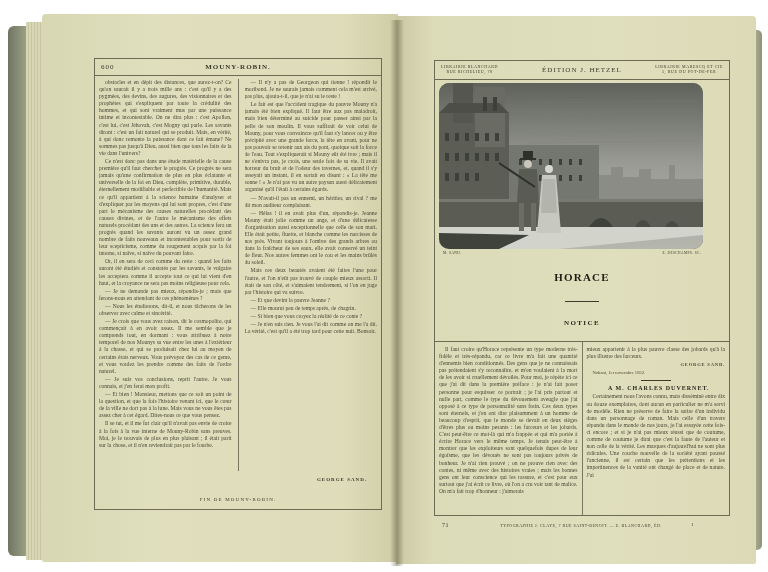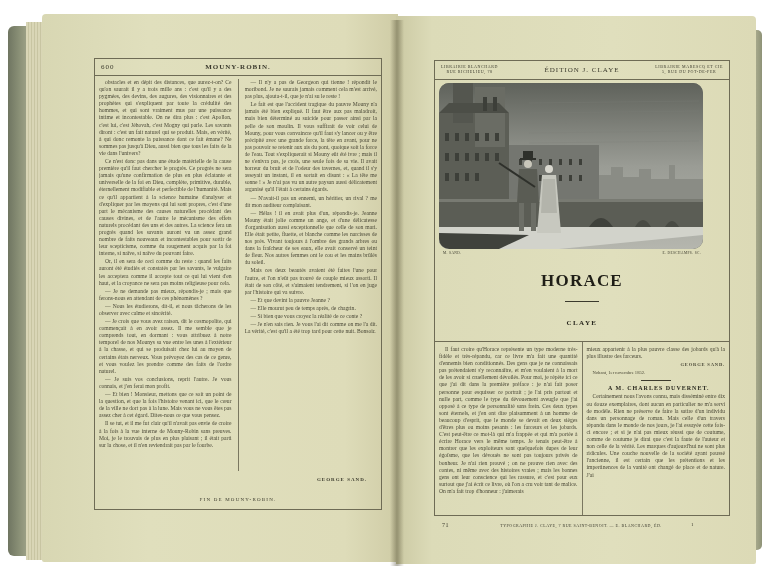--- a/index.html
+++ b/index.html
@@ -89,21 +89,21 @@
     position:absolute; left:4px; top:22px; width:264px; height:166px;
     border-radius:10px;
     overflow:hidden;
     background:linear-gradient(180deg,#6c6e66 0%,#8d8f88 35%,#6f716a 60%,#4d4f49 100%);
   }
   .engr-credit {
     position:absolute; font-size:3.5px; color:#3b3a2d; letter-spacing:0.4px;
   }
   .work-title {
     position:absolute; left:0; right:0; top:210px; text-align:center;
-    font-size:17px; letter-spacing:1.2px; color:#1f1e17; font-weight:bold;
+    font-size:11px; letter-spacing:1.2px; color:#1f1e17; font-weight:bold;
   }
   .title-rule {
     position:absolute; left:130px; width:34px; top:240px; height:1px; background:#3b3a2d;
   }
   .notice-label {
     position:absolute; left:0; right:0; top:258px; text-align:center;
     font-size:7px; letter-spacing:1.4px; color:#2b2a20; font-weight:bold;
   }
   .notice-cols {
     position:absolute; left:0; right:0; top:280px; bottom:0;
@@ -179,21 +179,21 @@
     </div>
   </div>
 
   <div class="page right">
     <div class="frame">
       <div class="pub-head">
         <div class="pub-left">
           <div>LIBRAIRIE BLANCHARD</div>
           <div>RUE RICHELIEU, 78</div>
         </div>
-        <div class="pub-center">ÉDITION J. CLAYE</div>
+        <div class="pub-center">ÉDITION J. HETZEL</div>
         <div class="pub-right">
           <div>LIBRAIRIE MARESCQ ET CIE</div>
           <div>5, RUE DU POT-DE-FER</div>
         </div>
       </div>
 
       <div class="engraving">
         <svg width="264" height="166" viewBox="0 0 264 166">
           <defs>
             <linearGradient id="sky" x1="0" y1="0" x2="0" y2="1">
@@ -277,21 +277,21 @@
             <path d="M103 92 L117 92 L122 150 L98 150 Z" fill="#c7c8bf"></path>
             <path d="M104 96 L116 96 L118 130 L102 130 Z" fill="#b3b4ab"></path>
           </g>
         </svg>
       </div>
       <div class="engr-credit" style="left:8px; top:190px;">M. SAND.</div>
       <div class="engr-credit" style="right:28px; top:190px;">E. DESCHAMPS. SC.</div>
 
       <div class="work-title">HORACE</div>
       <div class="title-rule"></div>
-      <div class="notice-label">CLAYE</div>
+      <div class="notice-label">NOTICE</div>
 
       <div class="notice-cols">
         <div class="col">
           <p>Il faut croire qu'Horace représente un type moderne très-fidèle et très-répandu, car ce livre m'a fait une quantité d'ennemis bien conditionnés. Des gens que je ne connaissais pas prétendaient s'y reconnaître, et m'en voulaient à la mort de les avoir si cruellement dévoilés. Pour moi, je répète ici ce que j'ai dit dans la première préface : je n'ai fait poser personne pour esquisser ce portrait ; je l'ai pris partout et nulle part, comme le type du dévouement aveugle que j'ai opposé à ce type de personnalité sans frein. Ces deux types sont éternels, et j'en ont dire plaisamment à un homme de beaucoup d'esprit, que le monde se devait en deux sièges d'êtres plus ou moins pesants : les farceurs et les jobards. C'est peut-être ce mot-là qui m'a frappée et qui m'a portée à écrire Horace vers le même temps. Je tenais peut-être à montrer que les exploiteurs sont quelquefois dupes de leur égoïsme, que les dévoués ne sont pas toujours privés de bonheur. Je n'ai rien prouvé ; on ne prouve rien avec des contes, ni même avec des histoires vraies ; mais les bonnes gens ont leur conscience qui les rassure, et c'est pour eux surtout que j'ai écrit ce livre, où l'on a cru voir tant de malice. On m'a fait trop d'honneur : j'aimerais</p>
         </div>
         <div class="col-divider"></div>
         <div class="col">
           <p style="text-indent:0">mieux appartenir à la plus pauvre classe des jobards qu'à la plus illustre des farceurs.</p>
           <p class="sig-inline">GEORGE SAND.</p>
           <p class="dateline">Nohant, 1er novembre 1852.</p>

